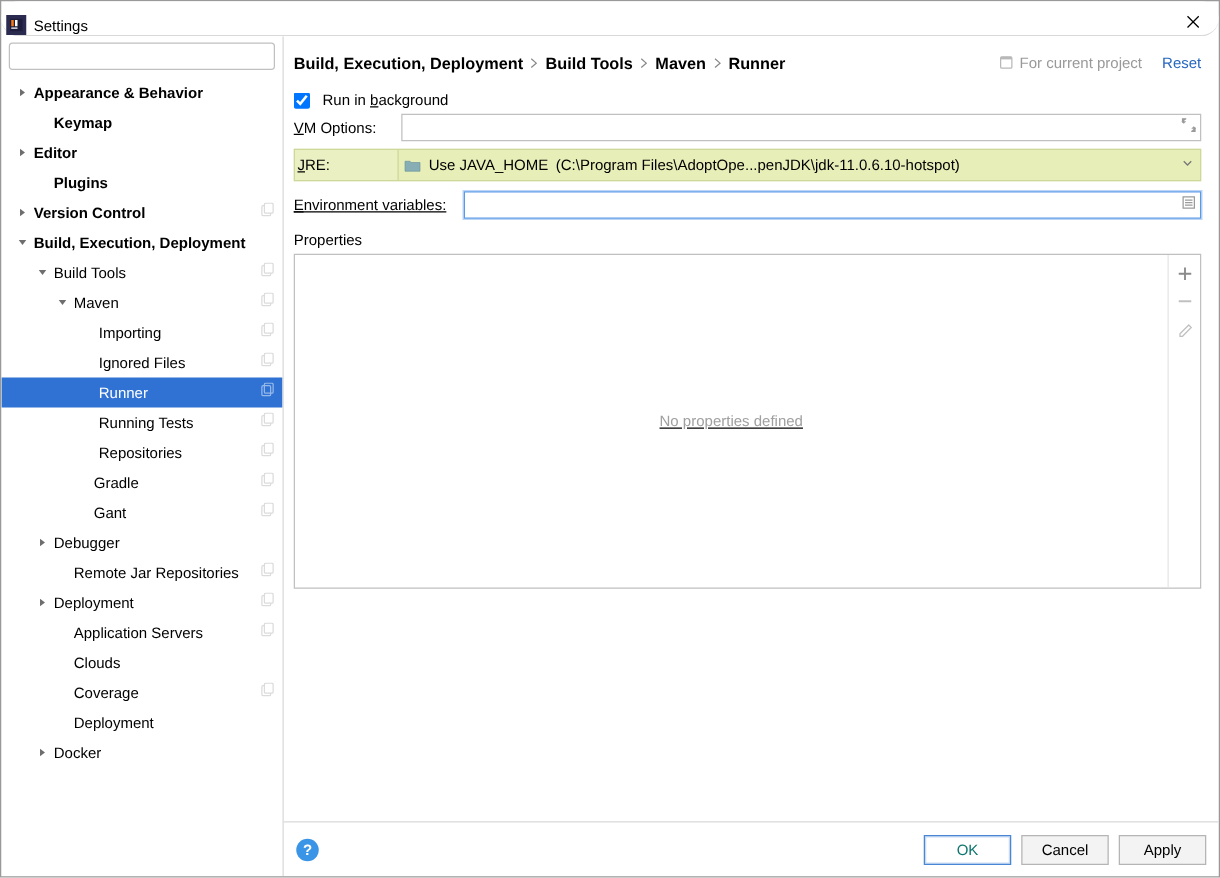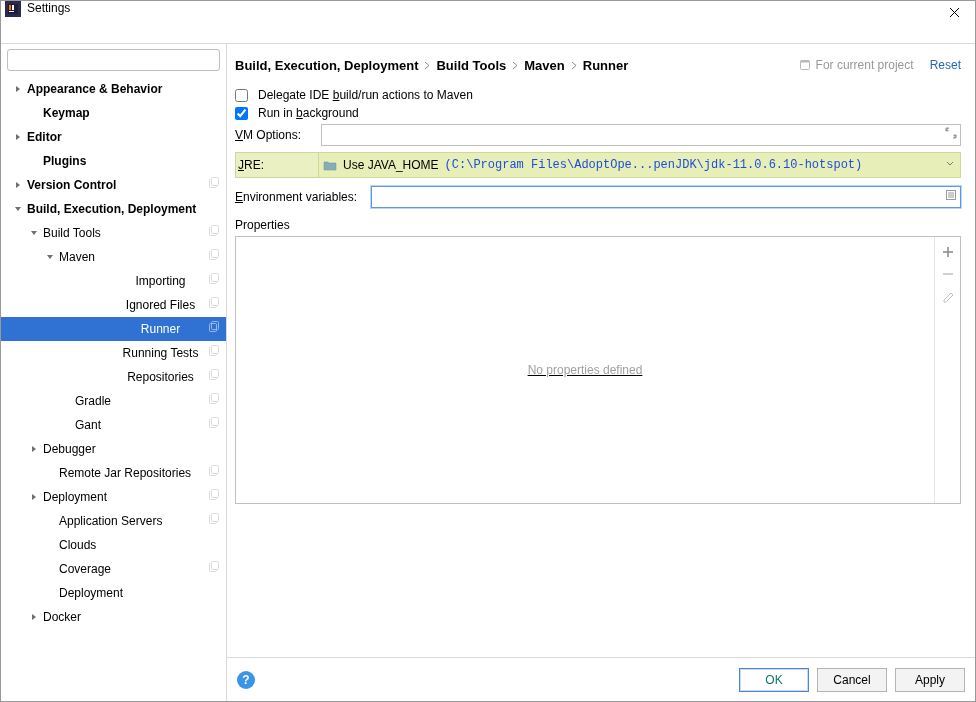--- a/index.html
+++ b/index.html
@@ -8,23 +8,24 @@
     font-family: "Segoe UI", Tahoma, Arial, sans-serif;
     font-size: 12px;
     color: #000;
     background:#fff;
     width:976px; height:702px;
     display:flex; flex-direction:column;
     border:1px solid #999;
   }
   
   .titlebar {
-    height:43px; display:flex; align-items:flex-start;
+    height:28px; display:flex; align-items:flex-end;
     padding:0 6px 0 4px; border-bottom:1px solid #d9d9d9;
     background:#fff;
+    border-radius:14px;
   }
   .app-icon {
     width:16px; height:16px; background:#2b2b50;
     display:flex; align-items:center; justify-content:center;
     margin-right:6px;
   }
   .app-icon svg { width:12px; height:12px; }
   .titlebar-title { flex:1; font-size:12px; color:#000; }
   .win-close { width:30px; height:22px; display:flex; align-items:center; justify-content:center; cursor:default; }
 
@@ -62,21 +63,21 @@
   .tree-row.selected { background:#2f72d4; color:#fff; }
   .tree-row.selected .row-icon svg path,
   .tree-row.selected .row-icon svg rect { stroke:#fff; fill:none; }
   .row-icon {
     position:absolute; right:6px; top:4px; opacity:.5;
   }
   .indent0 { padding-left:12px; }
   .indent1 { padding-left:28px; }
   .indent2 { padding-left:44px; }
   .indent3 { padding-left:60px; }
-  .indent4 { padding-left:100px;justify-content:center; }
+  .indent4 { padding-left:64px; }
 
   
   .content {
     flex:1; display:flex; flex-direction:column; padding:0;
   }
   .content-inner { flex:1; padding:0 14px 6px 8px; overflow:auto; }
   .breadcrumb-row {
     height:40px; display:flex; align-items:center; justify-content:space-between;
     padding:8px 0 6px;
   }
@@ -87,21 +88,21 @@
   .project-note { color:#999; display:flex; align-items:center; gap:5px; }
   .reset-link { color:#2667c0; cursor:pointer; }
 
   .form-row {
     display:flex; align-items:center; margin:4px 0; gap:6px;
   }
   .form-row.checkbox input[type=checkbox] { margin:0 4px 0 0; }
   .form-row label { font-size:12px; }
   .mnemonic { text-decoration: underline; }
   .field-label { width:80px; }
-  .field-label-wide { width:130px; }
+  .field-label-wide { width:130px;text-decoration:underline; }
   .text-input {
     flex:1; height:22px; border:1px solid #c0c0c0; padding:1px 18px 1px 4px;
     font-size:12px; outline:none; background:#fff;
   }
   .text-input.focused { border:1px solid #5a99e8; box-shadow:0 0 0 1px rgba(90,153,232,.4); }
   .input-wrap {
     flex:1; position:relative; display:flex;
   }
   .input-action {
     position:absolute; right:4px; top:3px;
@@ -117,21 +118,21 @@
   }
   .jre-select {
     flex:1; height:24px; display:flex; align-items:center; gap:6px;
     padding:0 20px 0 4px; position:relative;
     background:linear-gradient(#f1f1f1,#e7e7e7);
     border-left:1px solid #cdd89a;
     background: #e8eeb8;
   }
   .jre-select .folder-icon { flex-shrink:0; opacity:.8; }
   .jre-select .jre-value { color:#000; }
-  .jre-select .jre-path { color:#1d4ed8;font-family:Liberation Mono, monospace; }
+  .jre-select .jre-path { color:#000000; }
   .jre-caret {
     position:absolute; right:6px; top:8px; color:#777;
   }
 
   .section-label {
     margin:10px 0 4px; color:#000;
   }
 
   .properties-box {
     border:1px solid #c0c0c0; height:268px; margin-top:2px;
@@ -445,24 +446,20 @@
             <svg width="12" height="12" viewBox="0 0 12 12">
                 <rect x="1.5" y="1.5" width="9" height="9" rx="1" fill="none" stroke="#b8b8b8"></rect>
                 <rect x="1.5" y="1.5" width="9" height="2" fill="#b8b8b8"></rect>
               </svg>
             <span>For current project</span>
           </div>
           <span class="reset-link">Reset</span>
         </div>
       </div>
 
-      <div class="form-row checkbox">
-        <input type="checkbox" id="cb-delegate" style="">
-        <label><span>Delegate IDE </span><span class="mnemonic">b</span><span>uild/run actions to Maven</span></label>
-      </div>
 
       <div class="form-row checkbox">
         <input type="checkbox" id="cb-background" checked="" style="">
         <label><span>Run in </span><span class="mnemonic">b</span><span>ackground</span></label>
       </div>
 
       <div class="form-row">
         <label class="field-label"><span class="mnemonic">V</span><span>M Options:</span></label>
         <div class="input-wrap">
           <input class="text-input" value="" style="">

